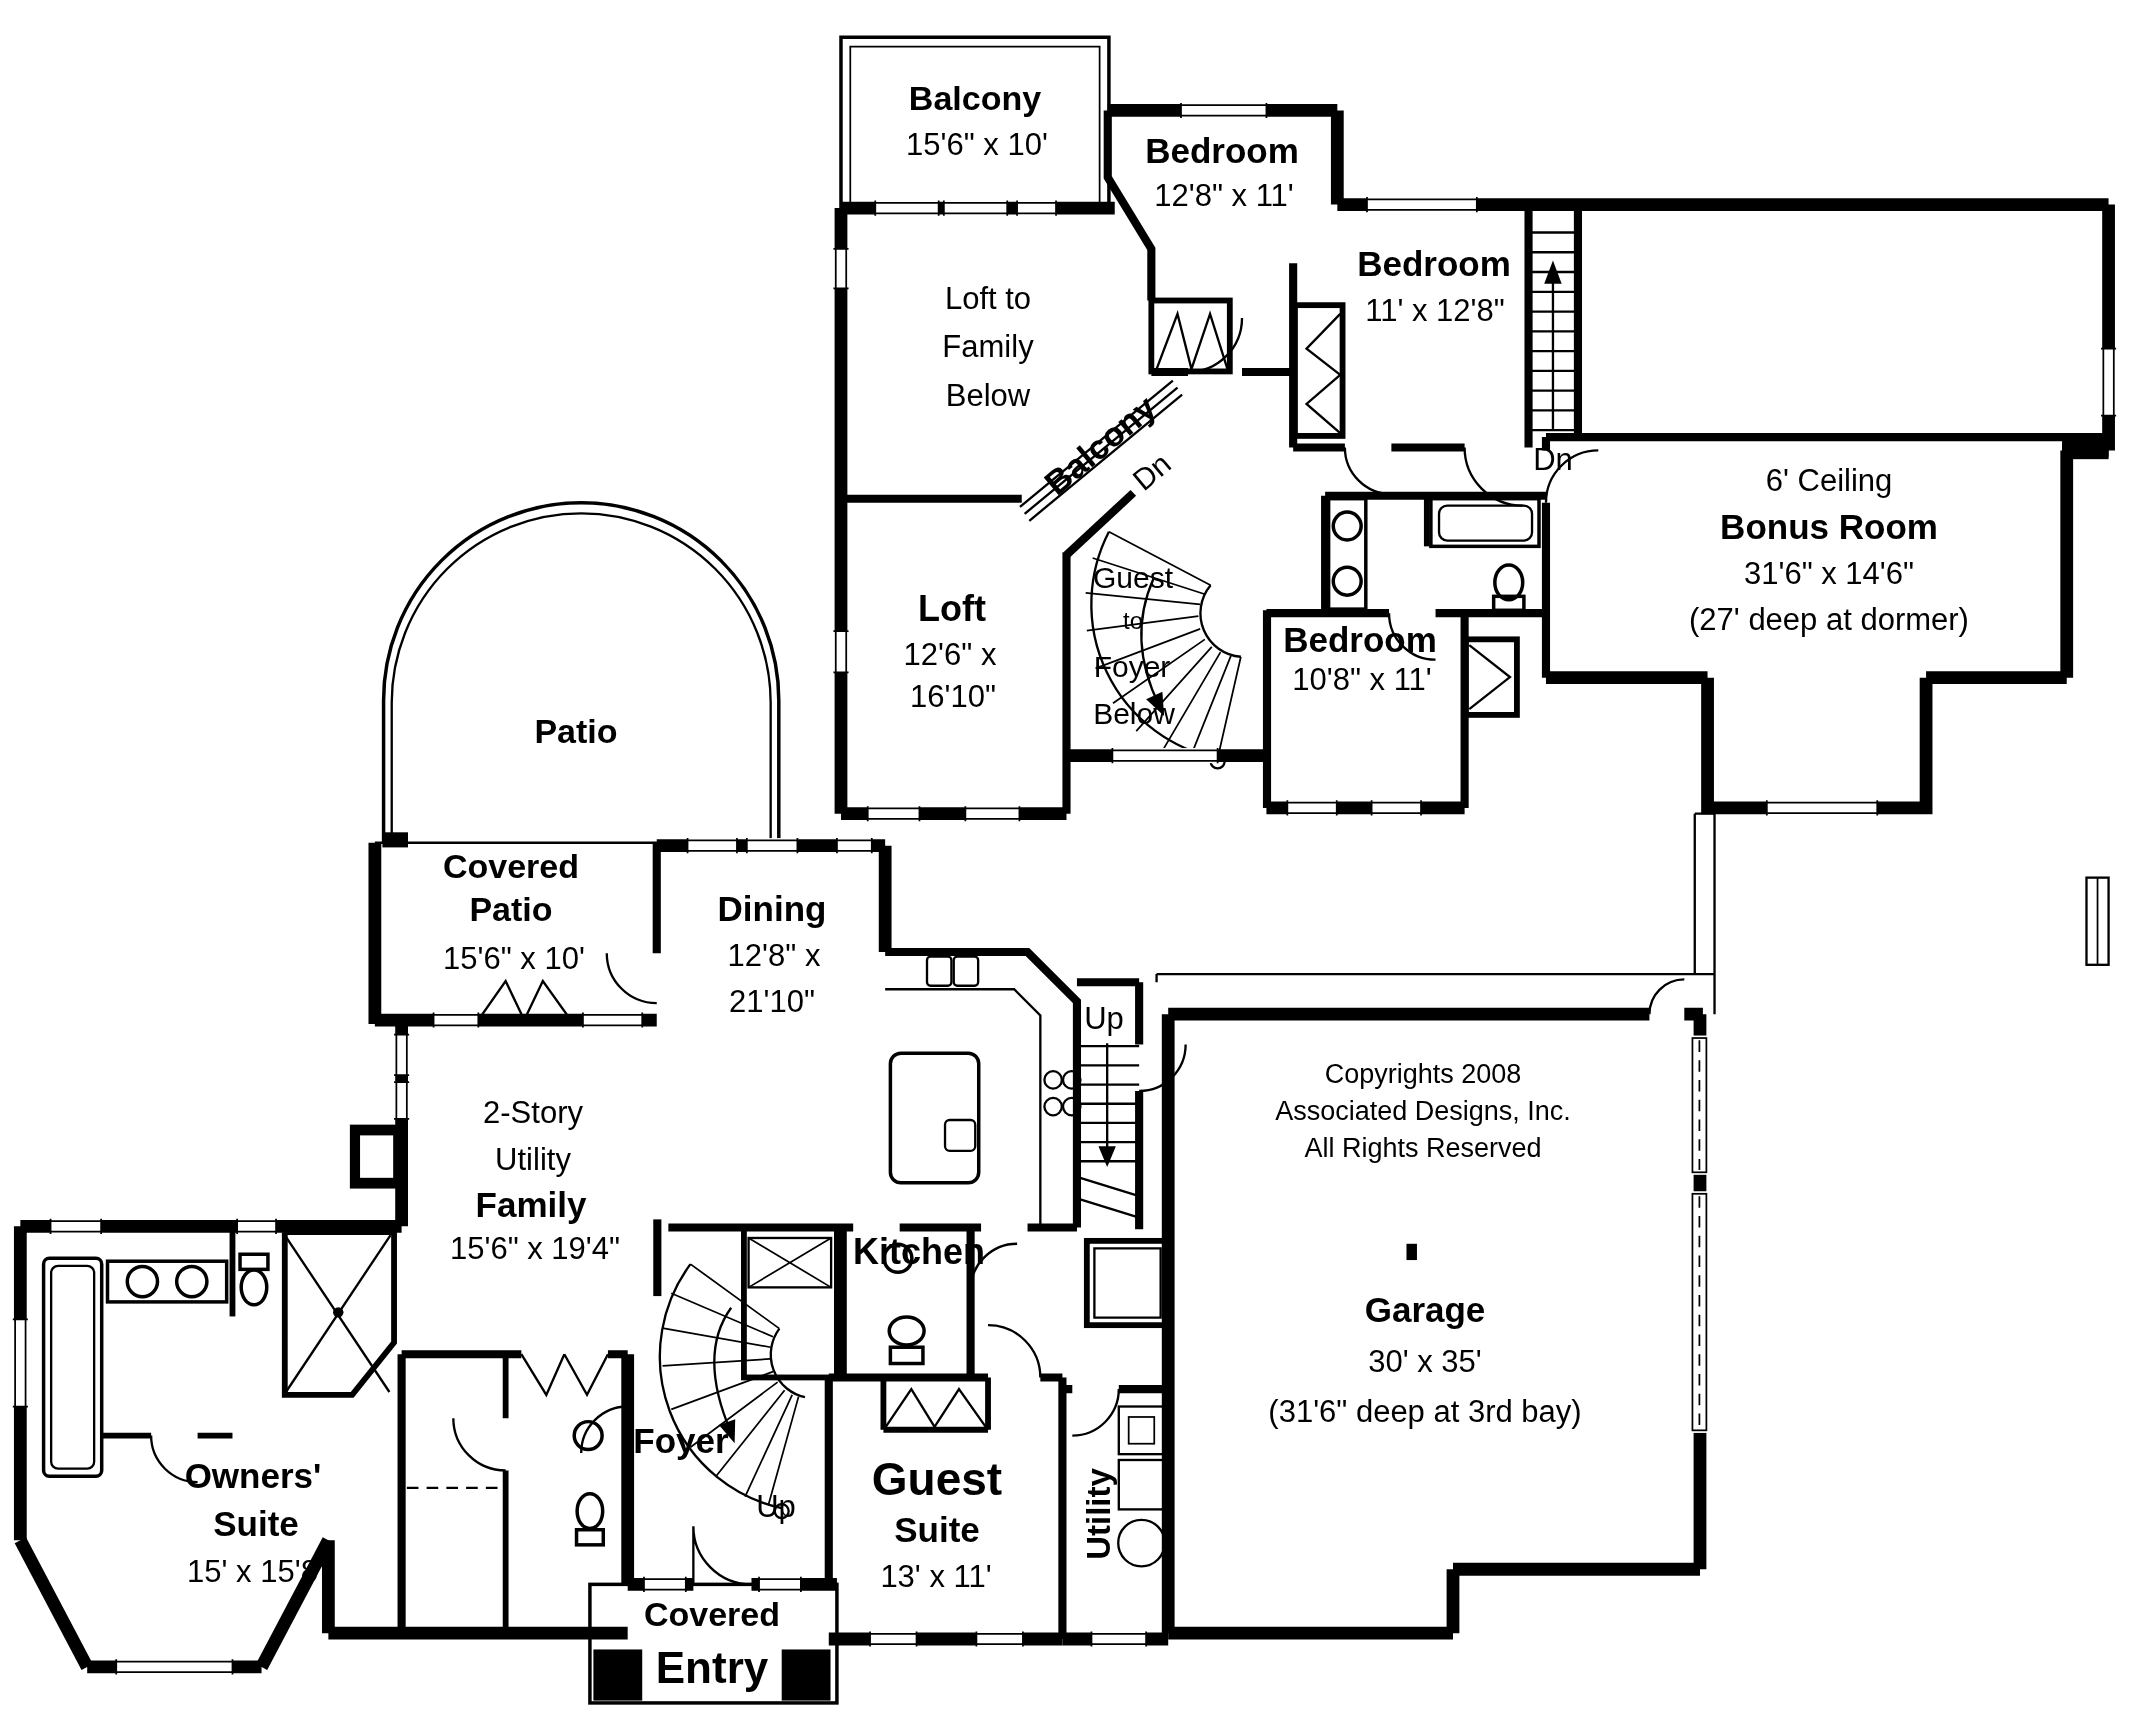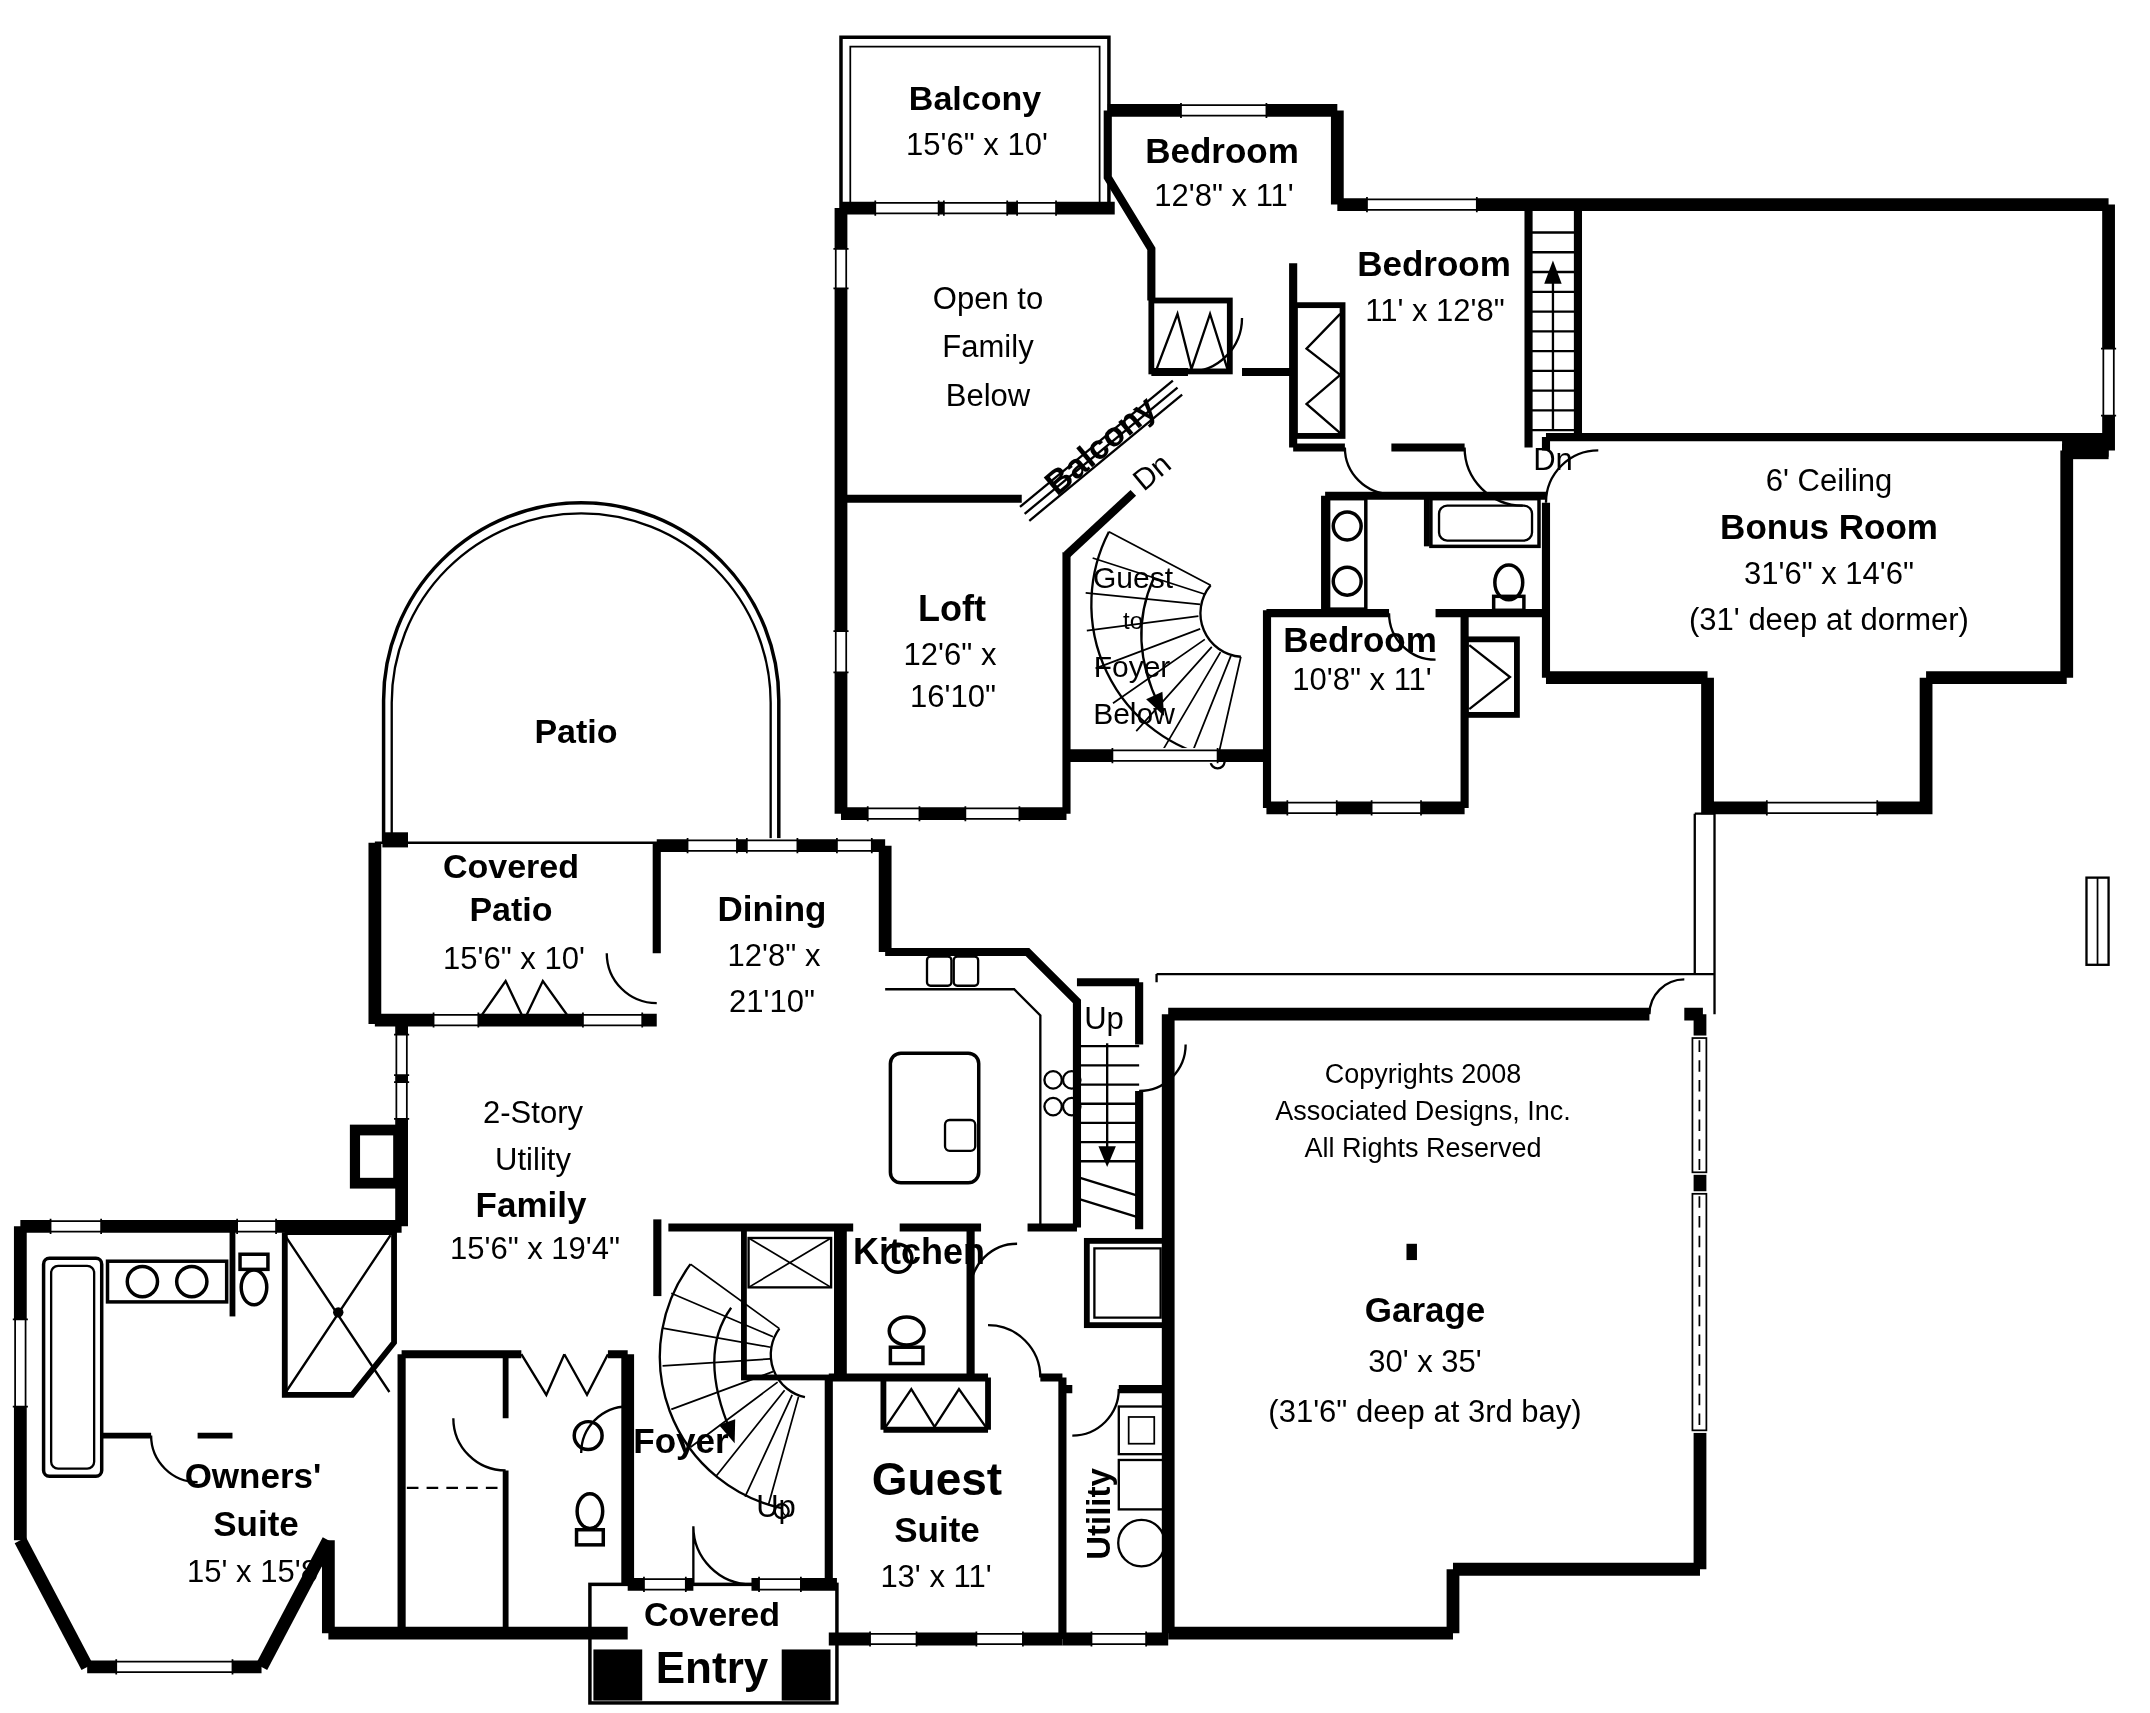--- a/index.html
+++ b/index.html
@@ -435,41 +435,41 @@
           <rect class="wh" x="1878" y="2807" width="94" height="26"></rect>
           <path class="w3" d="M 1878 2811 H 1972 M 1878 2829 H 1972 M 1878 2807 V 2833 M 1972 2807 V 2833"></path>
         </g>
   </g>
 </svg>
 
   <div class="lbl b" style="left:975px;top:98px;font-size:34px">Balcony</div>
   <div class="lbl" style="left:977px;top:144px;font-size:31px">15'6" x 10'</div>
   <div class="lbl b" style="left:1222px;top:150px;font-size:35px">Bedroom</div>
   <div class="lbl" style="left:1224px;top:195px;font-size:31px">12'8" x 11'</div>
-  <div class="lbl" style="left:988px;top:298px;font-size:31px">Open to</div>
+  <div class="lbl" style="left:988px;top:298px;font-size:31px">Loft to</div>
   <div class="lbl" style="left:988px;top:346px;font-size:31px">Family</div>
   <div class="lbl" style="left:988px;top:395px;font-size:31px">Below</div>
   <div class="lbl b" style="left:1434px;top:263px;font-size:35px">Bedroom</div>
   <div class="lbl" style="left:1435px;top:310px;font-size:31px">11' x 12'8"</div>
   <div class="lbl b rot40" style="left:1100px;top:445px;font-size:34px">Balcony</div>
   <div class="lbl rot40" style="left:1152px;top:472px;font-size:30px">Dn</div>
   <div class="lbl" style="left:1553px;top:459px;font-size:31px">Dn</div>
   <div class="lbl b" style="left:952px;top:609px;font-size:36px">Loft</div>
   <div class="lbl" style="left:950px;top:654px;font-size:31px">12'6" x</div>
   <div class="lbl" style="left:953px;top:696px;font-size:31px">16'10"</div>
   <div class="lbl" style="left:1133px;top:578px;font-size:30px">Guest</div>
   <div class="lbl" style="left:1133px;top:621px;font-size:24px">to</div>
   <div class="lbl" style="left:1132px;top:667px;font-size:30px">Foyer</div>
   <div class="lbl" style="left:1134px;top:714px;font-size:30px">Below</div>
   <div class="lbl b" style="left:1360px;top:639px;font-size:35px">Bedroom</div>
   <div class="lbl" style="left:1362px;top:679px;font-size:31px">10'8" x 11'</div>
   <div class="lbl" style="left:1829px;top:480px;font-size:31px">6' Ceiling</div>
   <div class="lbl b" style="left:1829px;top:526px;font-size:35px">Bonus Room</div>
   <div class="lbl" style="left:1829px;top:573px;font-size:31px">31'6" x 14'6"</div>
-  <div class="lbl" style="left:1829px;top:619px;font-size:31px">(31' deep at dormer)</div>
+  <div class="lbl" style="left:1829px;top:619px;font-size:31px">(27' deep at dormer)</div>
 
   <div class="lbl b" style="left:576px;top:731px;font-size:34px">Patio</div>
   <div class="lbl b" style="left:511px;top:866px;font-size:34px">Covered</div>
   <div class="lbl b" style="left:511px;top:909px;font-size:34px">Patio</div>
   <div class="lbl" style="left:514px;top:958px;font-size:31px">15'6" x 10'</div>
   <div class="lbl b" style="left:772px;top:908px;font-size:35px">Dining</div>
   <div class="lbl" style="left:774px;top:955px;font-size:31px">12'8" x</div>
   <div class="lbl" style="left:772px;top:1001px;font-size:31px">21'10"</div>
   <div class="lbl" style="left:1104px;top:1018px;font-size:31px">Up</div>
   <div class="lbl b" style="left:919px;top:1252px;font-size:36px">Kitchen</div>

